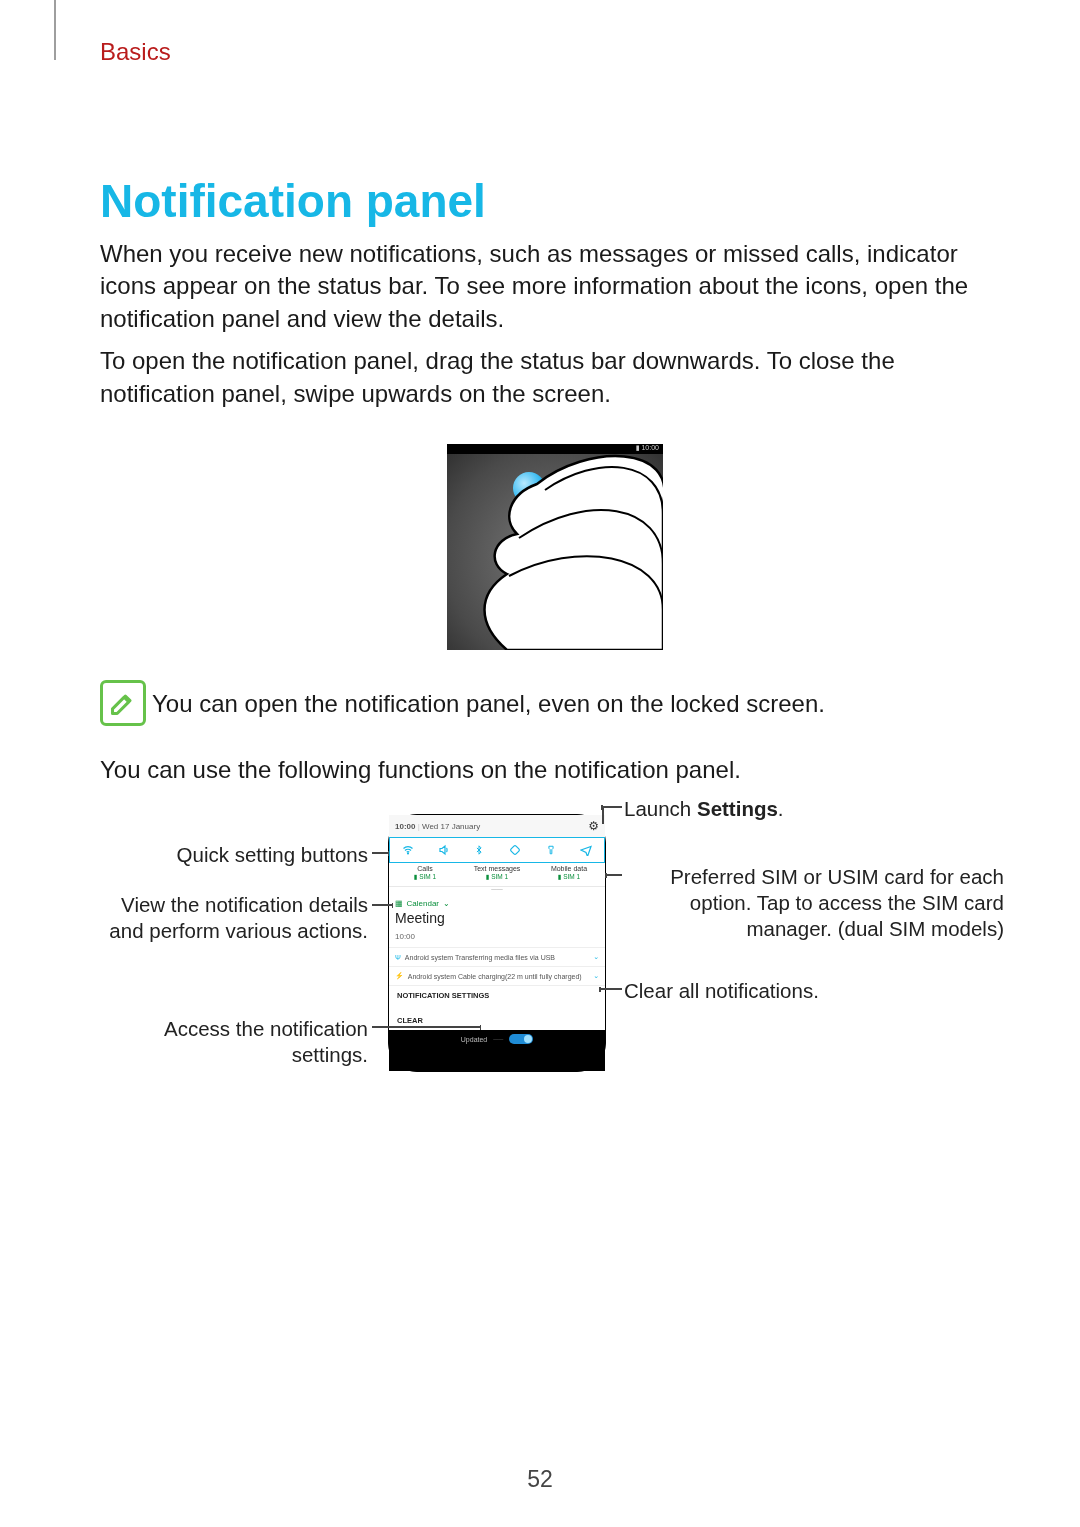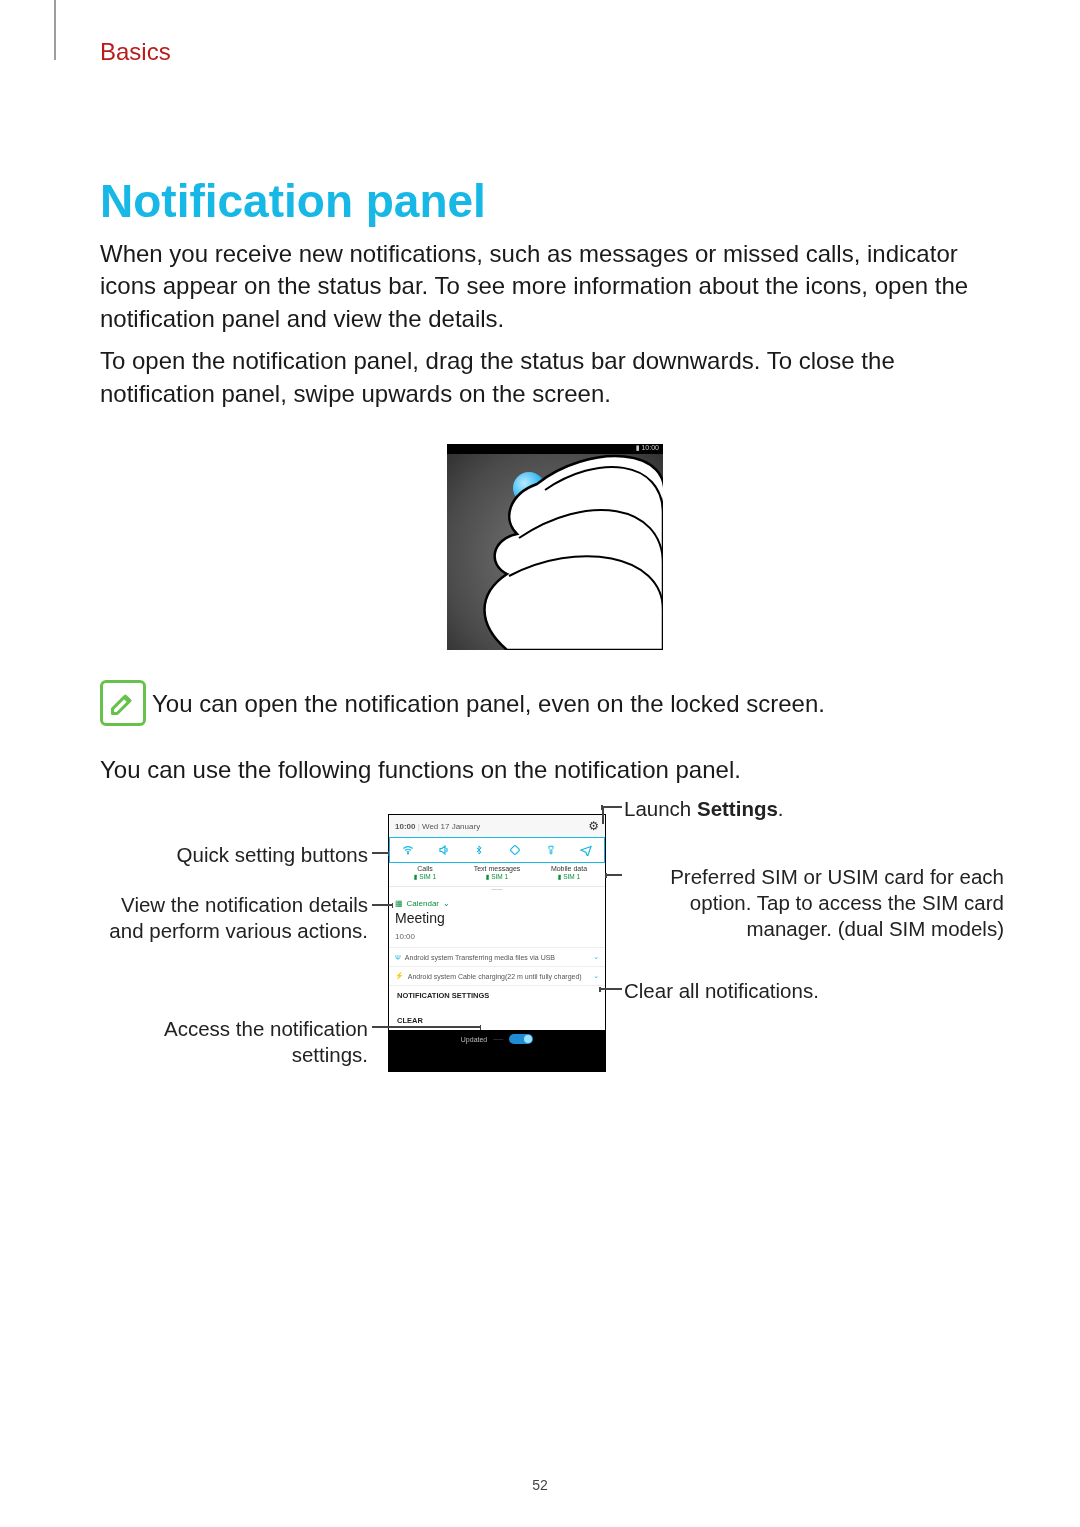--- a/index.html
+++ b/index.html
@@ -180,21 +180,21 @@
     position:absolute;
     height:1.5px;background:#444;
   }
   .lead::after{
     content:"";position:absolute;right:-1px;top:-1.5px;width:1.5px;height:5px;background:#444;
   }
   .lead.rt::after{ left:-1px; right:auto; }
 
   .page-num{
     position:absolute; left:0; right:0; bottom:34px;
-    text-align:center; font-size:14px; color:#444;
+    text-align:center; font-size:23px; color:#444;
   }
 </style>
 </head>
 <body>
 
 <div class="side-rule"></div>
 
 <div class="page">
 
   <div class="breadcrumb">Basics</div>
@@ -228,21 +228,21 @@
         <path d="M14 6 L18 10"></path>
       </svg>
     </div>
     <div class="note-text">You can open the notification panel, even on the locked screen.</div>
   </div>
 
   <p class="para">You can use the following functions on the notification panel.</p>
 
   <div class="diagram">
 
-    <div class="phone" style="display:flex;flex-direction:column;">
+    <div class="phone" style="display:flex;flex-direction:column;border-radius:29px;">
       <div class="ph-top">
         <span>
           <b>10:00</b>
           <span style="color:#ccc;"> | </span>
           <span>Wed 17 January</span>
         </span>
         <span class="ph-gear">⚙</span>
       </div>
       <div class="ph-qs">
         <span>

